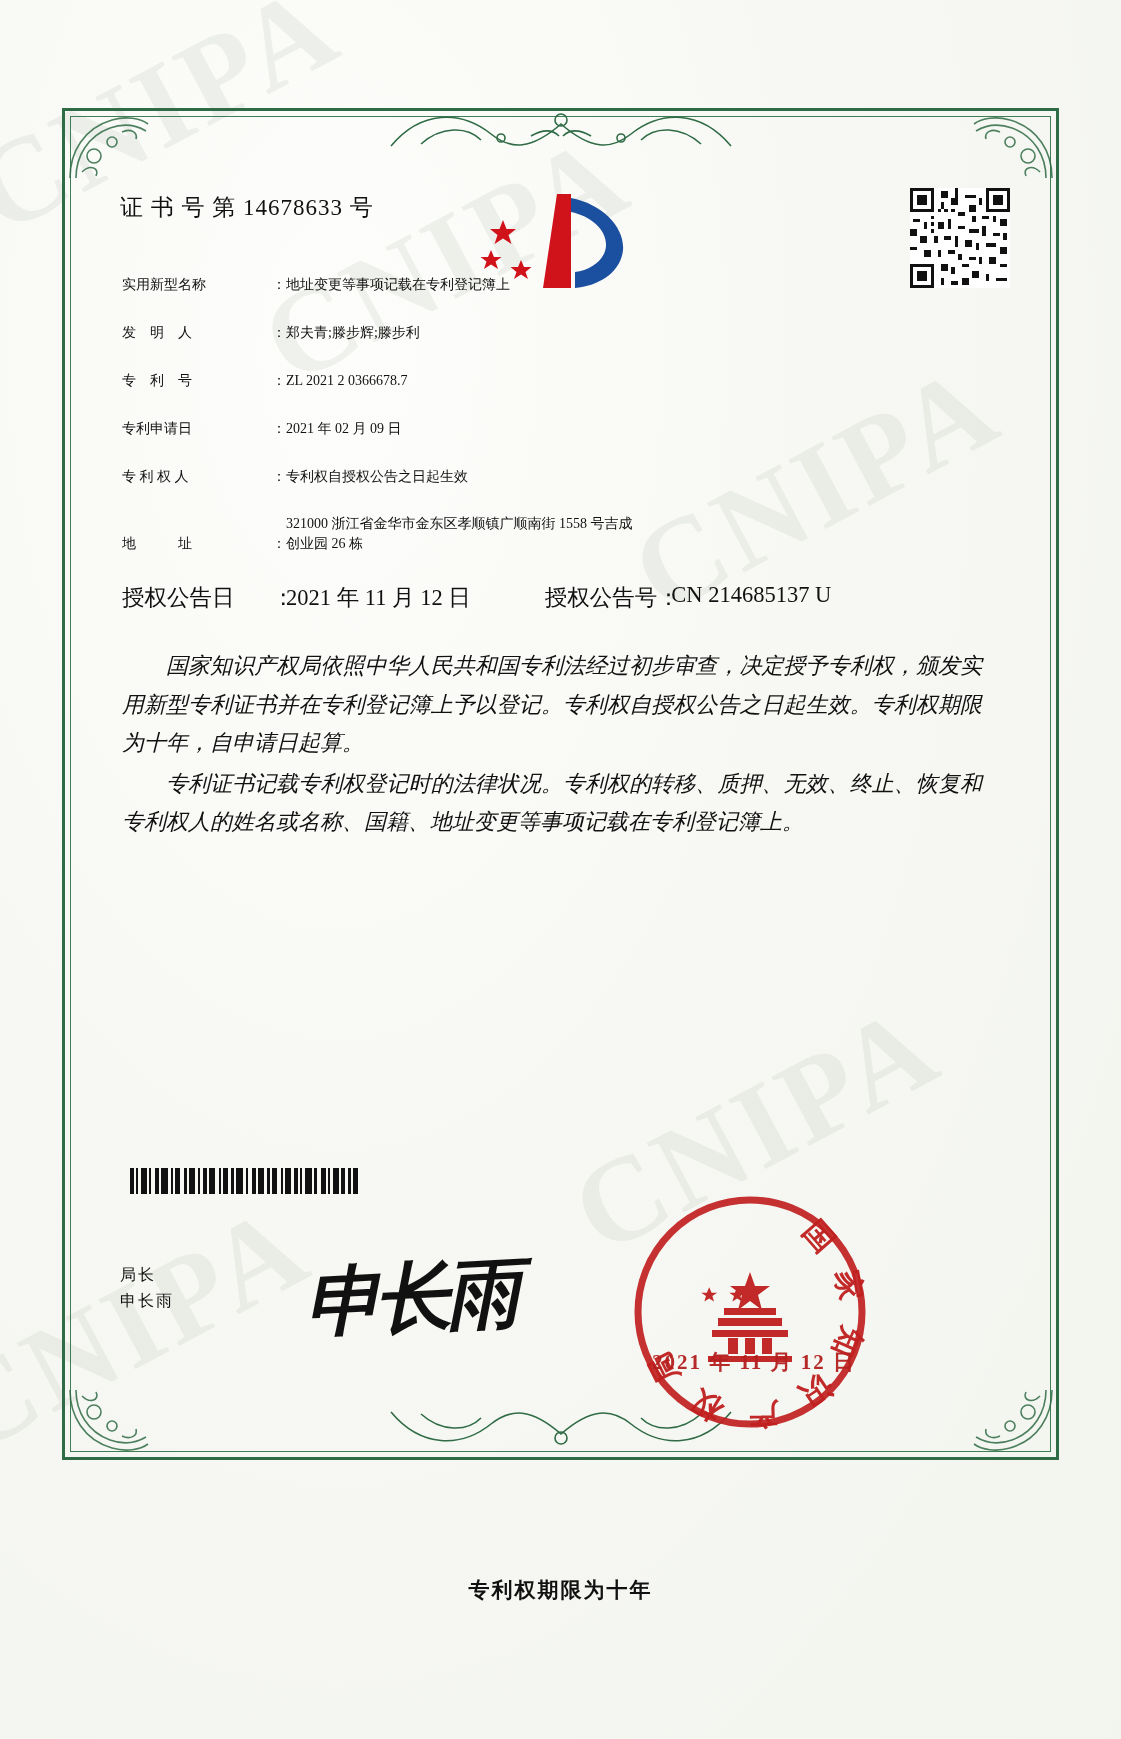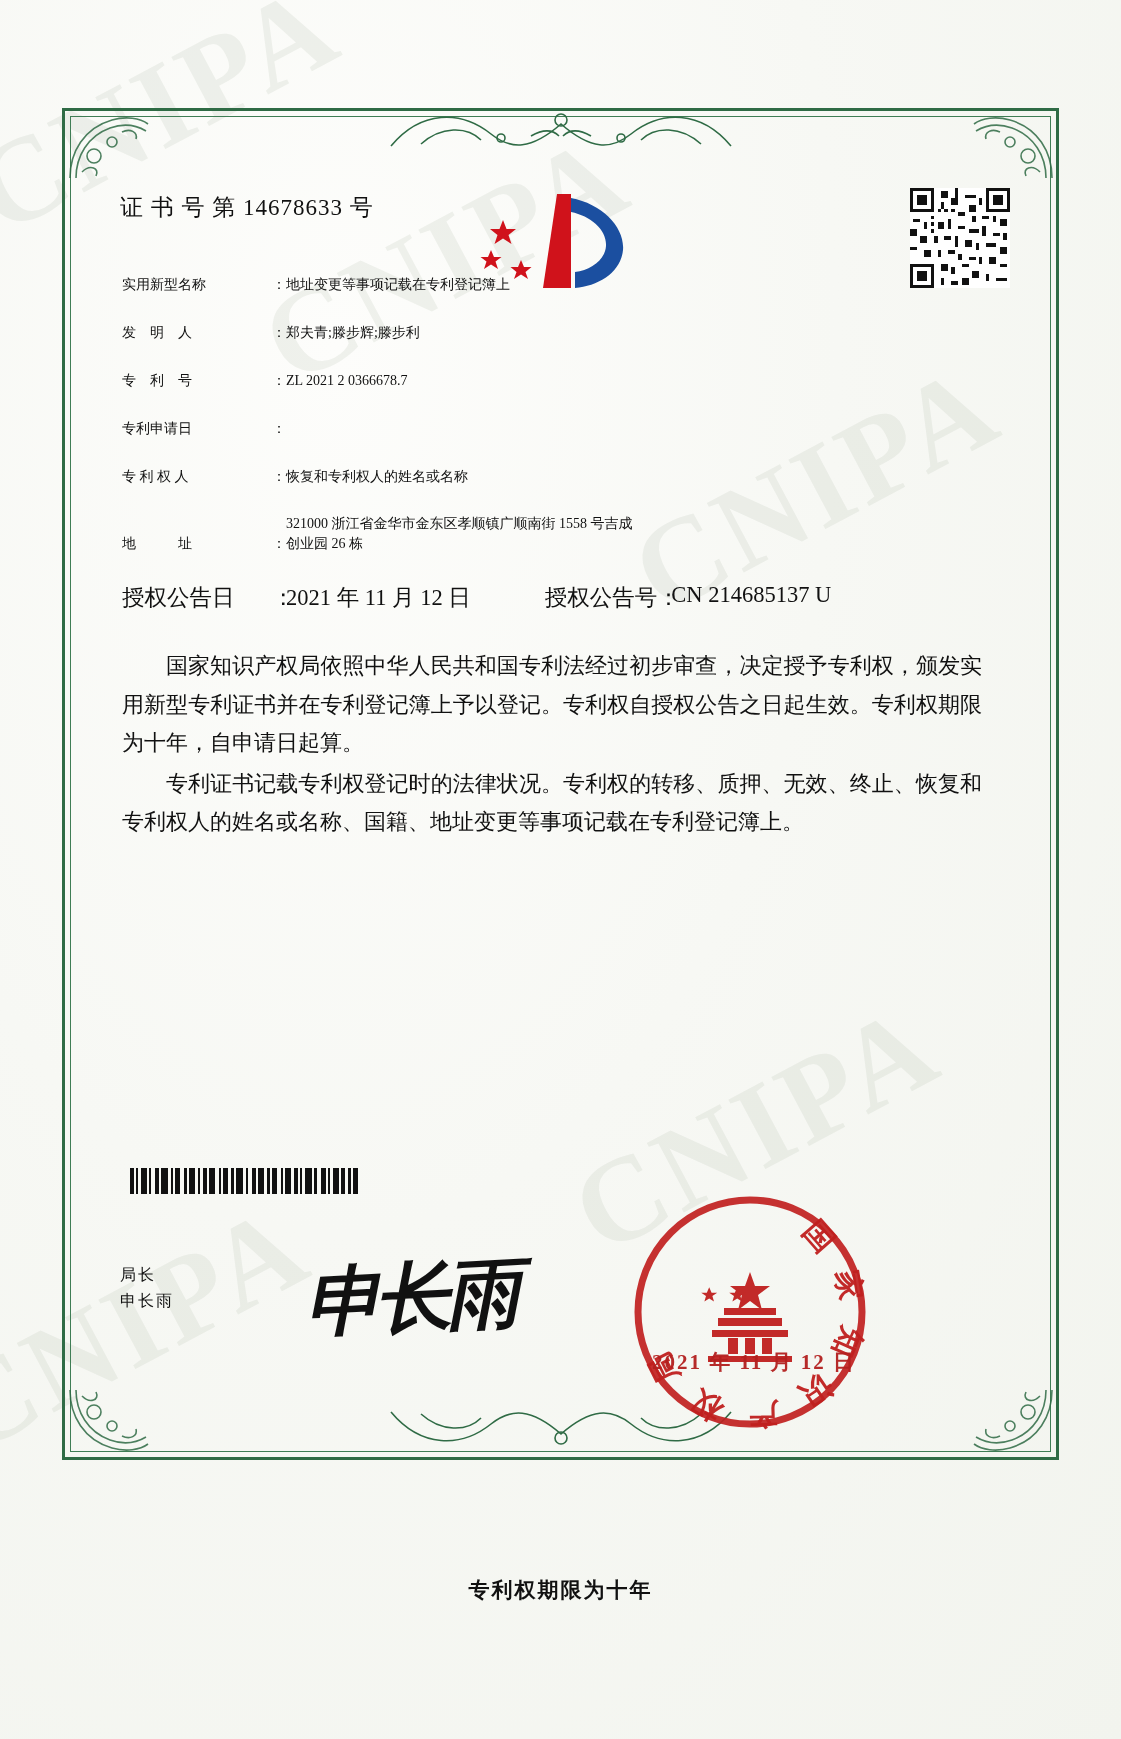--- a/index.html
+++ b/index.html
@@ -185,20 +185,21 @@
     padding-left: 12px;
     padding-right: 16px;
     font-size: 22px;
     line-height: 1.75;
     color: #111;
     text-align: justify;
   }
   .paragraphs p {
     margin: 0 12px 2px 0;
     text-indent: 2em;
+    font-style: italic;
   }
 
   
   .barcode {
     position: absolute;
     left: 130px;
     top: 1168px;
     width: 290px;
     height: 26px;
     display: flex;
@@ -464,26 +465,27 @@
 
       <div class="field-row">
         <span class="field-label">专　利　号</span>
         <span class="field-colon">：</span>
         <span class="field-value">ZL 2021 2 0366678.7</span>
       </div>
 
       <div class="field-row">
         <span class="field-label">专利申请日</span>
         <span class="field-colon">：</span>
+        <span class="field-value">2021 年 02 月 09 日</span>
       </div>
 
       <div class="field-row">
         <span class="field-label">专 利 权 人</span>
         <span class="field-colon">：</span>
-        <span class="field-value">恢复和专利权人的姓名或名称</span>
+        <span class="field-value">专利权自授权公告之日起生效</span>
       </div>
 
       <div class="field-row">
         <span class="field-label">地　　　址</span>
         <span class="field-colon">：</span>
         <span class="field-value">321000 浙江省金华市金东区孝顺镇广顺南街 1558 号吉成
 创业园 26 栋</span>
       </div>
 
       <div class="row-inline">

